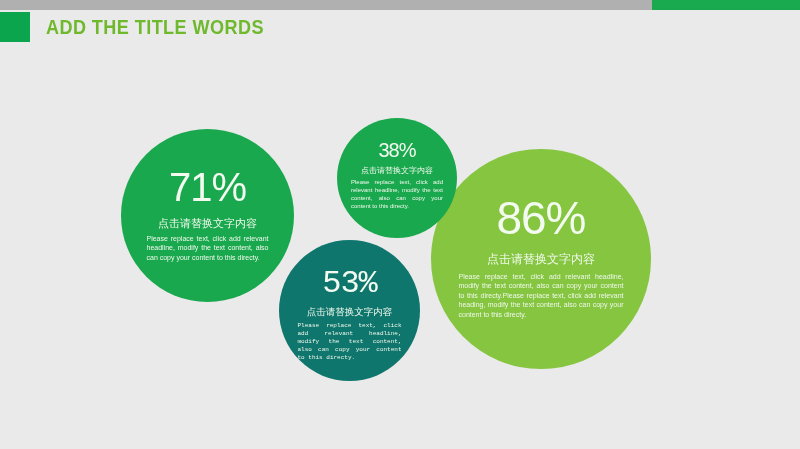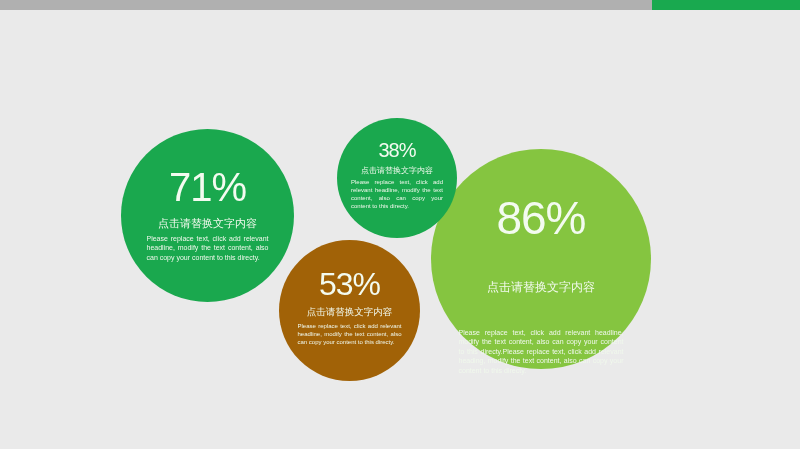--- a/index.html
+++ b/index.html
@@ -124,53 +124,57 @@
   #bubble-38 .pct { font-size: 20px; }
   #bubble-38 .cn  { font-size: 8px; margin-top: 5px; }
   #bubble-38 .en  { font-size: 6px; margin-top: 2px; width: 92px; }
 
   
   #bubble-53 {
     left: 279px;
     top: 240px;
     width: 141px;
     height: 141px;
-    background: #a16207;
+    background: #0f766e;
     z-index: 2;
     padding: 28px 18px 0 18px;
+    font-family: Liberation Mono, monospace;
   }
   #bubble-53 .pct { font-size: 32px; }
   #bubble-53 .cn  { font-size: 9.5px; margin-top: 6px; }
   #bubble-53 .en  { font-size: 6px; margin-top: 3px; width: 104px; }
 
   
   #bubble-86 {
     left: 431px;
     top: 149px;
     width: 220px;
     height: 220px;
     background: #85c540;
     z-index: 1;
     padding: 46px 26px 0 26px;
-    gap: 28px;
   }
   #bubble-86 .pct { font-size: 46px; }
   #bubble-86 .cn  { font-size: 12px; margin-top: 10px; }
   #bubble-86 .en  { font-size: 7px; margin-top: 4px; width: 165px; }
 </style>
 </head>
 <body>
 
 <div class="slide">
 
   <div class="topbar">
     <div class="topbar-gray"></div>
     <div class="topbar-green"></div>
   </div>
 
+  <div class="title-block">
+    <div class="title-swatch"></div>
+    <div class="title-text">ADD THE TITLE WORDS</div>
+  </div>
 
   <div class="bubble" id="bubble-76">
     <div class="pct">71%</div>
     <div class="cn">点击请替换文字内容</div>
     <div class="en">Please replace text, click add relevant headline, modify the text content, also can copy your content to this directy.</div>
   </div>
 
   <div class="bubble" id="bubble-38">
     <div class="pct">38%</div>
     <div class="cn">点击请替换文字内容</div>

